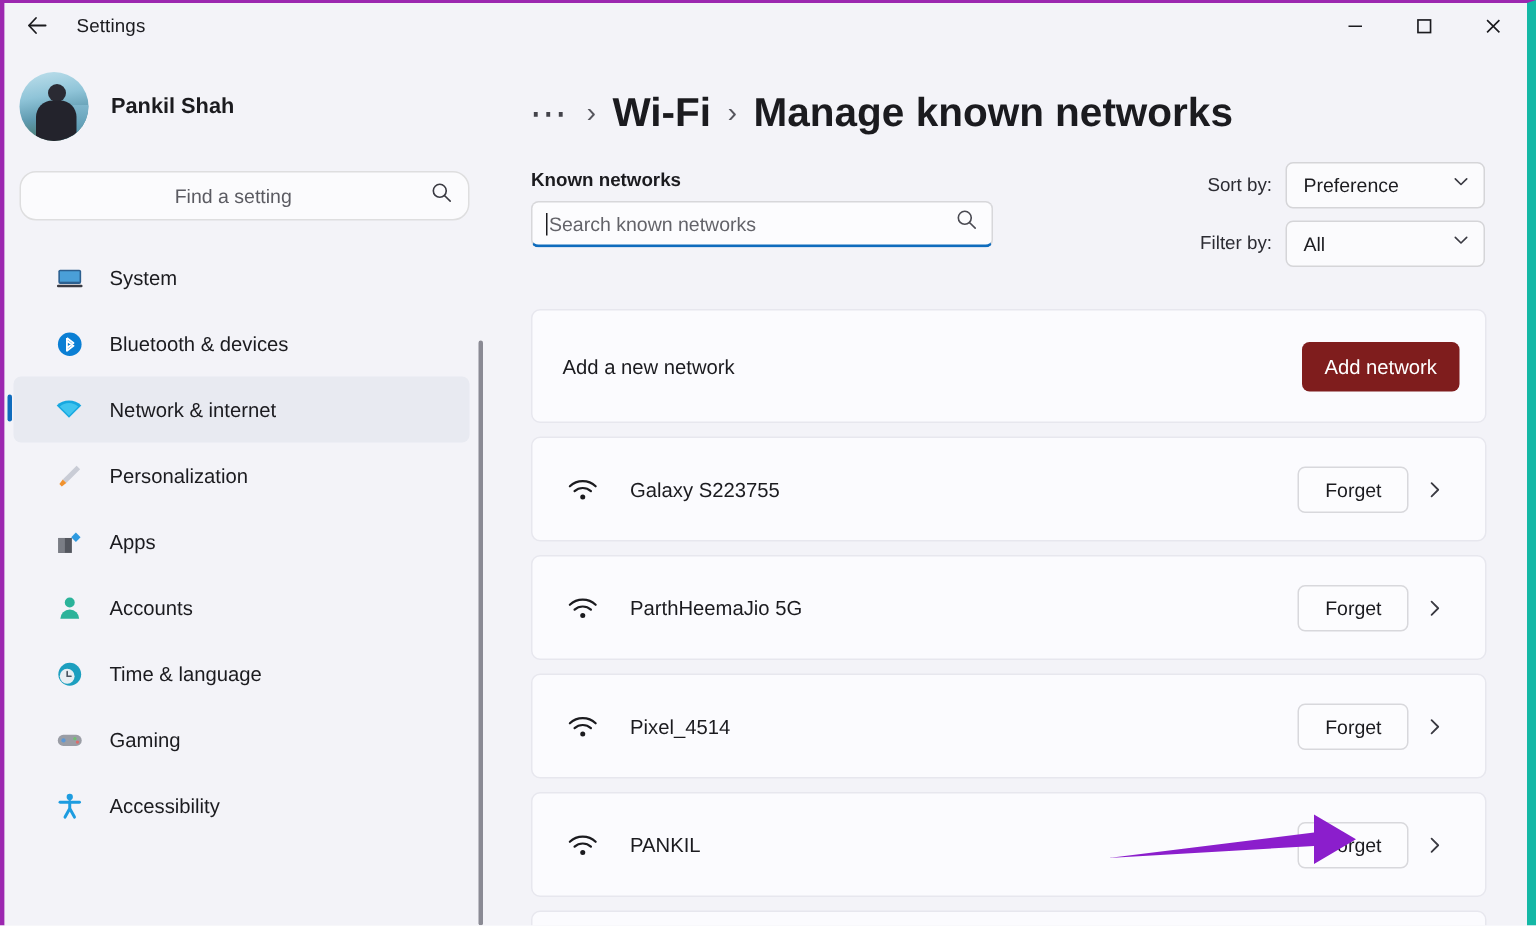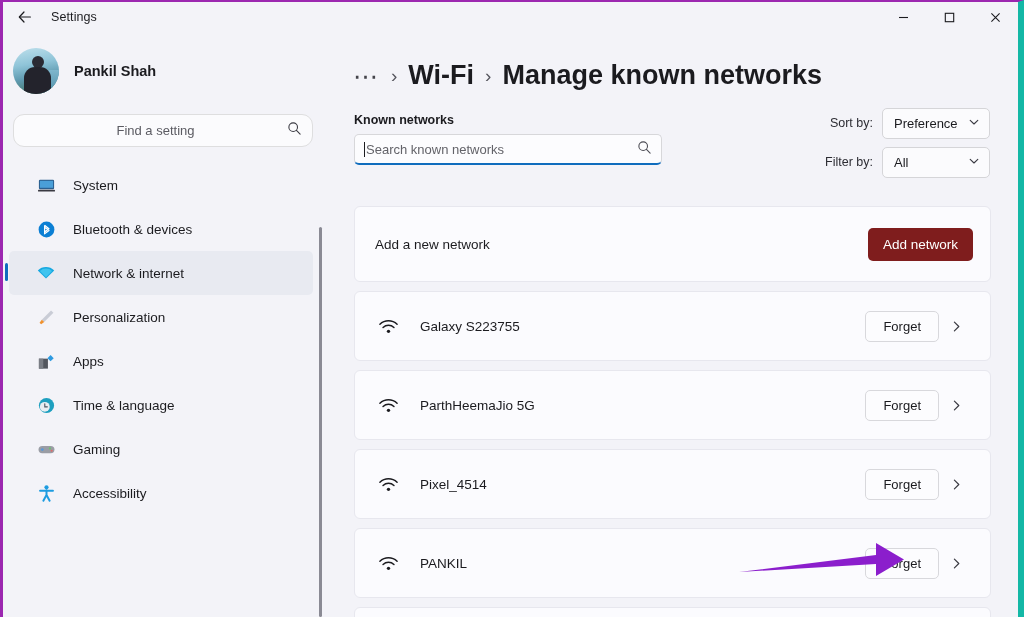--- a/index.html
+++ b/index.html
@@ -244,21 +244,21 @@
     justify-content: flex-end;
     height: 32px;
     margin-bottom: 7px;
   }
   .sellabel {
     font-size: 12.5px;
     color: #2c2c33;
     margin-right: 9px;
   }
   .combo {
-    width: 108px;
+    width: 133px;
     height: 31px;
     background: #fbfbfd;
     border: 1px solid #d5d5d8;
     border-radius: 5px;
     display: flex;
     align-items: center;
     padding: 0 9px 0 11px;
   }
   .combo .val {
     font-size: 13px;
@@ -440,20 +440,29 @@
         <span class="navicon">
           <svg width="19" height="19" viewBox="0 0 20 20" aria-hidden="true">
             <rect x="2" y="7" width="9.5" height="10.5" fill="#53565e"></rect>
             <rect x="2" y="7" width="4.6" height="10.5" fill="#7a7d85"></rect>
             <path d="M14.3 3.2 L17.6 6.5 L14.3 9.8 L11 6.5 Z" fill="#2e9ae0"></path>
           </svg>
         </span>
         <span class="navlabel">Apps</span>
       </div>
 
+      <div class="navitem">
+        <span class="navicon">
+          <svg width="19" height="19" viewBox="0 0 20 20" aria-hidden="true">
+            <circle cx="10" cy="6" r="3.5" fill="#2bb39a"></circle>
+            <path d="M3.4 17.4 a6.6 6.6 0 0 1 13.2 0 Z" fill="#2bb39a"></path>
+          </svg>
+        </span>
+        <span class="navlabel">Accounts</span>
+      </div>
 
       <div class="navitem">
         <span class="navicon">
           <svg width="19" height="19" viewBox="0 0 20 20" aria-hidden="true">
             <circle cx="10" cy="10" r="8" fill="#1d9fbf"></circle>
             <circle cx="8.2" cy="11.4" r="5.2" fill="#e8eef2"></circle>
             <path d="M8.2 8.2 V11.4 H10.9" fill="none" stroke="#4a5560" stroke-width="1.15" stroke-linecap="round"></path>
           </svg>
         </span>
         <span class="navlabel">Time &amp; language</span>

